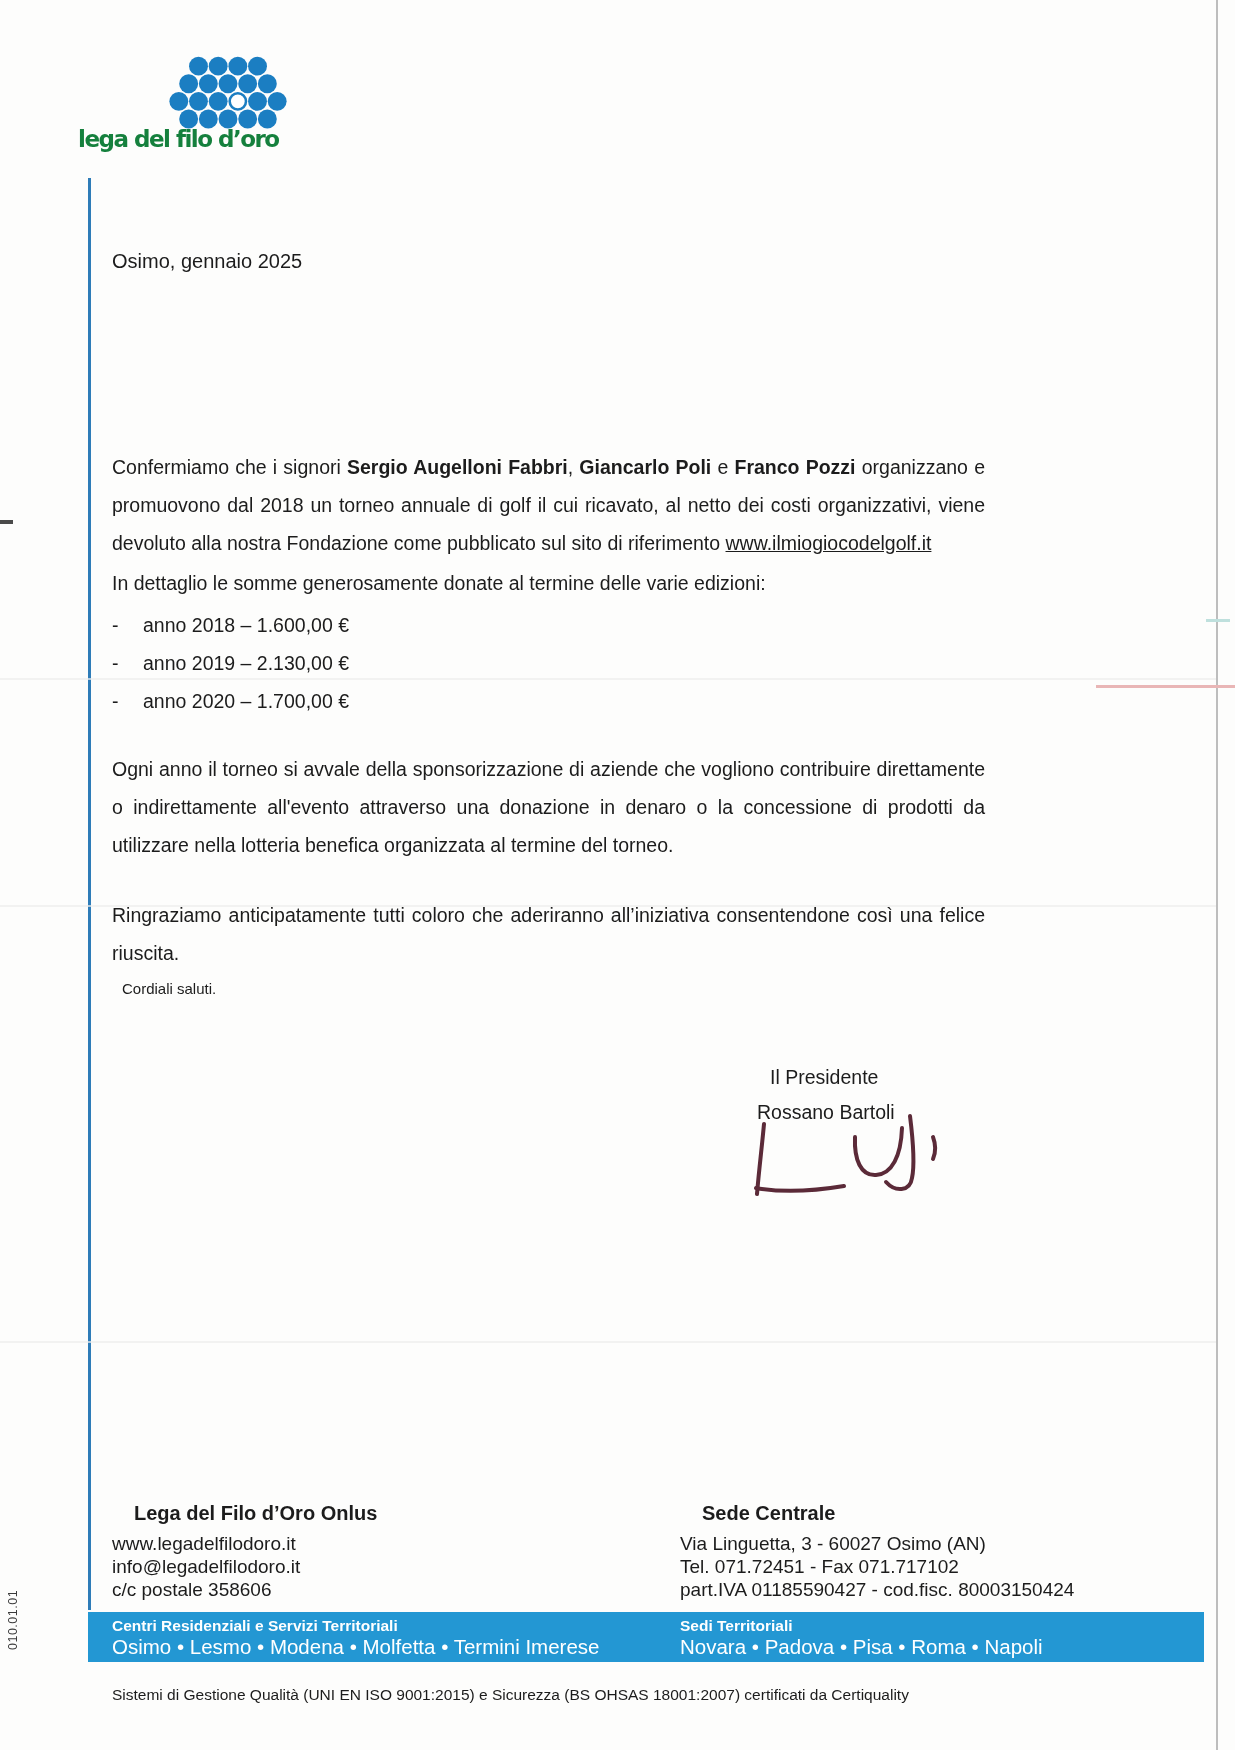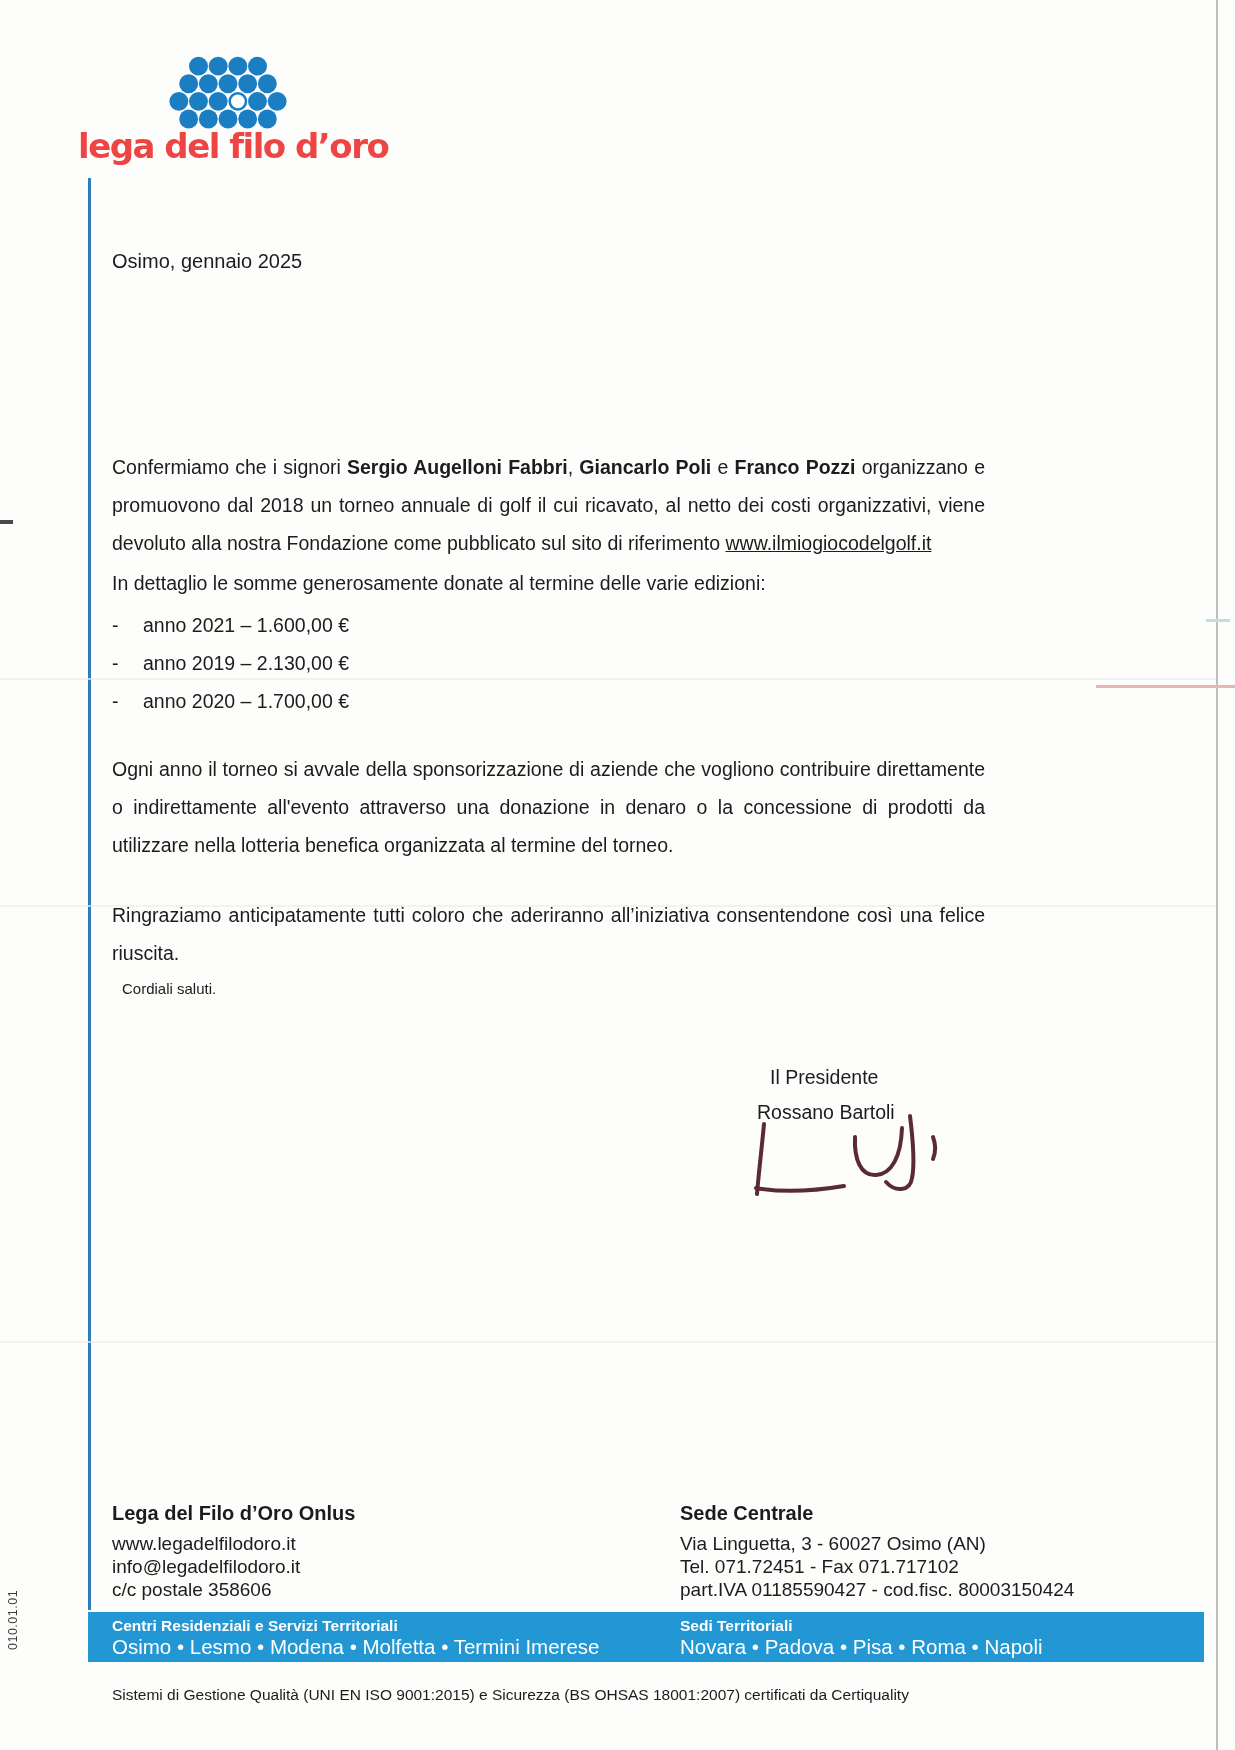--- a/index.html
+++ b/index.html
@@ -20,21 +20,21 @@
   }
   .abs{position:absolute;}
 
   
   .logo-dots{left:168px;top:56px;width:120px;height:74px;}
   .dot{fill:var(--logo-blue);}
   .dot-white{fill:#ffffff;stroke:var(--logo-blue);stroke-width:2.6;}
   .wordmark{
     left:78px;top:126px;
     font-family:"DejaVu Sans", sans-serif;
-    font-weight:700;font-size:34px;letter-spacing:-1.5px;color:#ef4444;
+    font-weight:700;font-size:23px;letter-spacing:-1.5px;color:#15803d;
   }
 
   
   .vrule{left:88px;top:178px;width:3px;height:1432px;background:var(--rule-blue);}
 
   
   .date{left:112px;top:250px;font-size:20px;}
   .para{
     left:112px;width:873px;
     font-size:19.5px;line-height:38px;text-align:justify;
@@ -53,21 +53,21 @@
   
   .sig-role{left:770px;top:1066px;font-size:19.5px;}
   .sig-name{left:757px;top:1101px;font-size:19.5px;text-align:right;}
   .sig-svg{left:742px;top:1112px;width:210px;height:95px;}
   .sig-path{stroke:var(--signature-ink);stroke-width:4;fill:none;stroke-linecap:round;stroke-linejoin:round;}
 
   
   .footer-col{font-size:19px;line-height:23px;}
   .footer-left{left:112px;top:1502px;}
   .footer-right{left:680px;top:1502px;}
-  .footer-title{font-weight:700;font-size:20px;margin-bottom:7px;}
+  .footer-title{font-weight:700;font-size:20px;margin-bottom:7px;margin-left:22px;}
   .footer-bar{
     left:88px;top:1612px;width:1116px;height:50px;
     background:var(--bar-blue);color:#ffffff;
   }
   .bar-group{position:absolute;top:5px;}
   .bar-group-left{left:24px;}
   .bar-group-right{left:592px;}
   .bar-title{font-weight:700;font-size:15.5px;line-height:18px;}
   .bar-cities{font-size:20.5px;line-height:23px;font-weight:400;}
   .certification{left:112px;top:1686px;font-size:15.5px;}
@@ -122,21 +122,21 @@
 
 <div class="abs date">Osimo, gennaio 2025</div>
 
 <p class="abs para p1"><span>Confermiamo che i signori </span><b>Sergio Augelloni Fabbri</b><span>, </span><b>Giancarlo Poli</b><span> e </span><b>Franco Pozzi</b><span> organizzano e promuovono dal 2018 un torneo annuale di golf il cui ricavato, al netto dei costi organizzativi, viene devoluto alla nostra Fondazione come pubblicato sul sito di riferimento </span><span class="link">www.ilmiogiocodelgolf.it</span></p>
 
 <div class="abs intro">In dettaglio le somme generosamente donate al termine delle varie edizioni:</div>
 
 <ul class="abs donation-list">
   <li class="donation-item">
     <span class="donation-bullet">-</span>
-    <span>anno 2021 – 1.600,00 €</span>
+    <span>anno 2018 – 1.600,00 €</span>
   </li>
   <li class="donation-item">
     <span class="donation-bullet">-</span>
     <span>anno 2019 – 2.130,00 €</span>
   </li>
   <li class="donation-item">
     <span class="donation-bullet">-</span>
     <span>anno 2020 – 1.700,00 €</span>
   </li>
 </ul>

